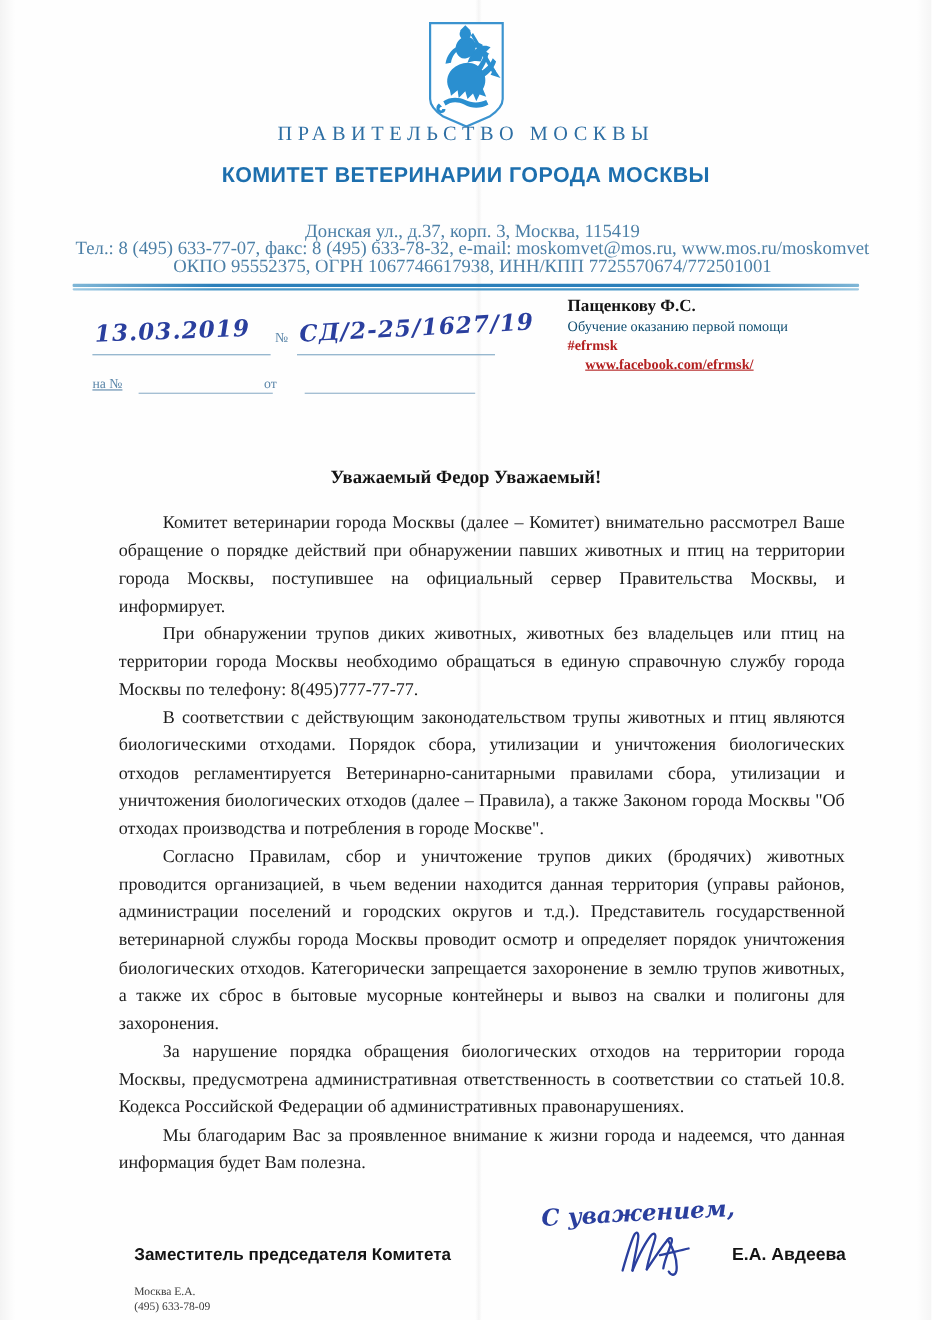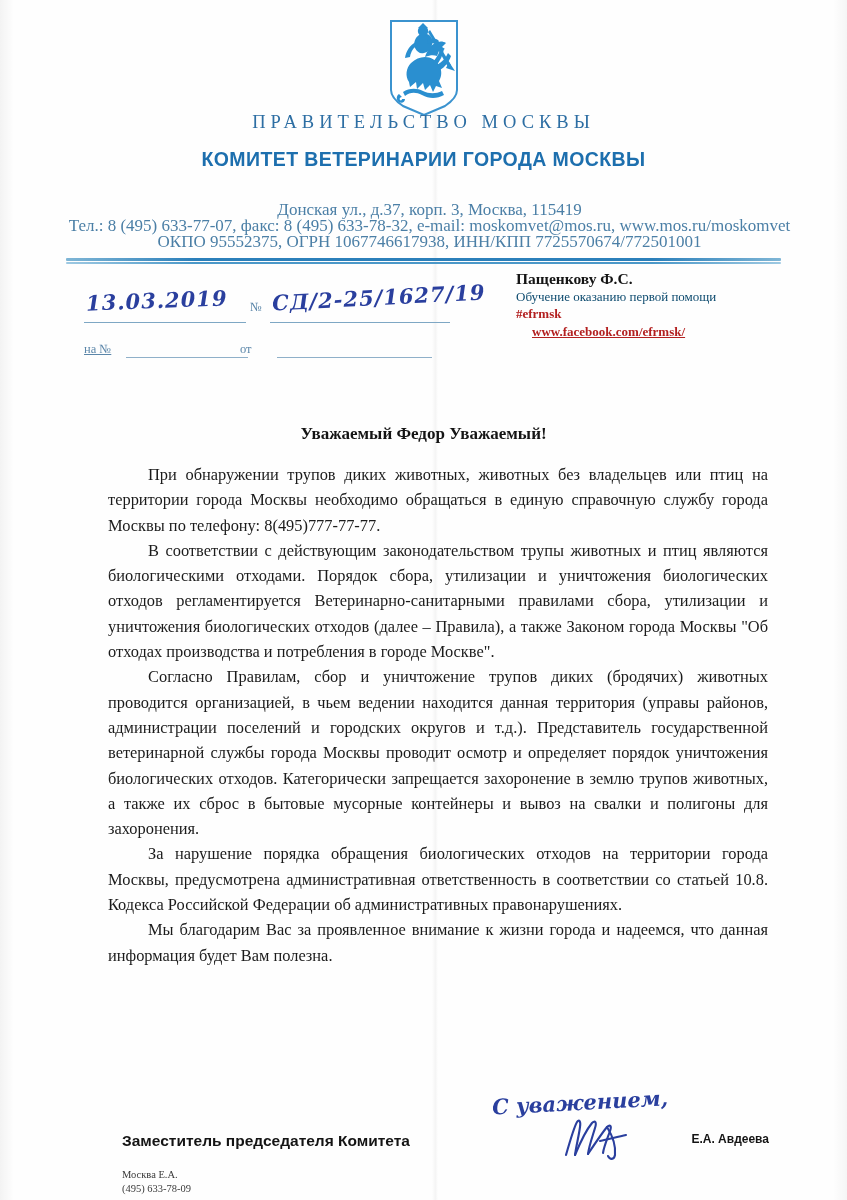--- a/index.html
+++ b/index.html
@@ -298,21 +298,21 @@
     font-size: 15.5px;
     font-weight: bold;
     color: #141414;
     font-family: "Liberation Sans", sans-serif;
     white-space: nowrap;
   }
   .sig-name {
     position: absolute;
     right: 78px;
     top: 1132px;
-    font-size: 12px;
+    font-size: 16px;
     font-weight: bold;
     color: #141414;
     font-family: "Liberation Sans", sans-serif;
     white-space: nowrap;
   }
   .executor {
     position: absolute;
     left: 122px;
     top: 1168px;
     font-size: 10.5px;
@@ -398,20 +398,21 @@
   <div class="addressee">
     <div class="addressee-name">Пащенкову Ф.С.</div>
     <div class="addressee-org">Обучение оказанию первой помощи</div>
     <div class="addressee-tag">#efrmsk</div>
     <div><span class="addressee-url">www.facebook.com/efrmsk/</span></div>
   </div>
 
   <div class="salutation">Уважаемый Федор Уважаемый!</div>
 
   <div class="body-text">
+    <p>Комитет ветеринарии города Москвы (далее – Комитет) внимательно рассмотрел Ваше обращение о порядке действий при обнаружении павших животных и птиц на территории города Москвы, поступившее на официальный сервер Правительства Москвы, и информирует.</p>
     <p>При обнаружении трупов диких животных, животных без владельцев или птиц на территории города Москвы необходимо обращаться в единую справочную службу города Москвы по телефону: 8(495)777-77-77.</p>
     <p>В соответствии с действующим законодательством трупы животных и птиц являются биологическими отходами. Порядок сбора, утилизации и уничтожения биологических отходов регламентируется Ветеринарно-санитарными правилами сбора, утилизации и уничтожения биологических отходов (далее – Правила), а также Законом города Москвы "Об отходах производства и потребления в городе Москве".</p>
     <p>Согласно Правилам, сбор и уничтожение трупов диких (бродячих) животных проводится организацией, в чьем ведении находится данная территория (управы районов, администрации поселений и городских округов и т.д.). Представитель государственной ветеринарной службы города Москвы проводит осмотр и определяет порядок уничтожения биологических отходов. Категорически запрещается захоронение в землю трупов животных, а также их сброс в бытовые мусорные контейнеры и вывоз на свалки и полигоны для захоронения.</p>
     <p>За нарушение порядка обращения биологических отходов на территории города Москвы, предусмотрена административная ответственность в соответствии со статьей 10.8. Кодекса Российской Федерации об административных правонарушениях.</p>
     <p>Мы благодарим Вас за проявленное внимание к жизни города и надеемся, что данная информация будет Вам полезна.</p>
   </div>
 
   <div class="closing-hand">С уважением,</div>
 
   <div class="signature-mark">

